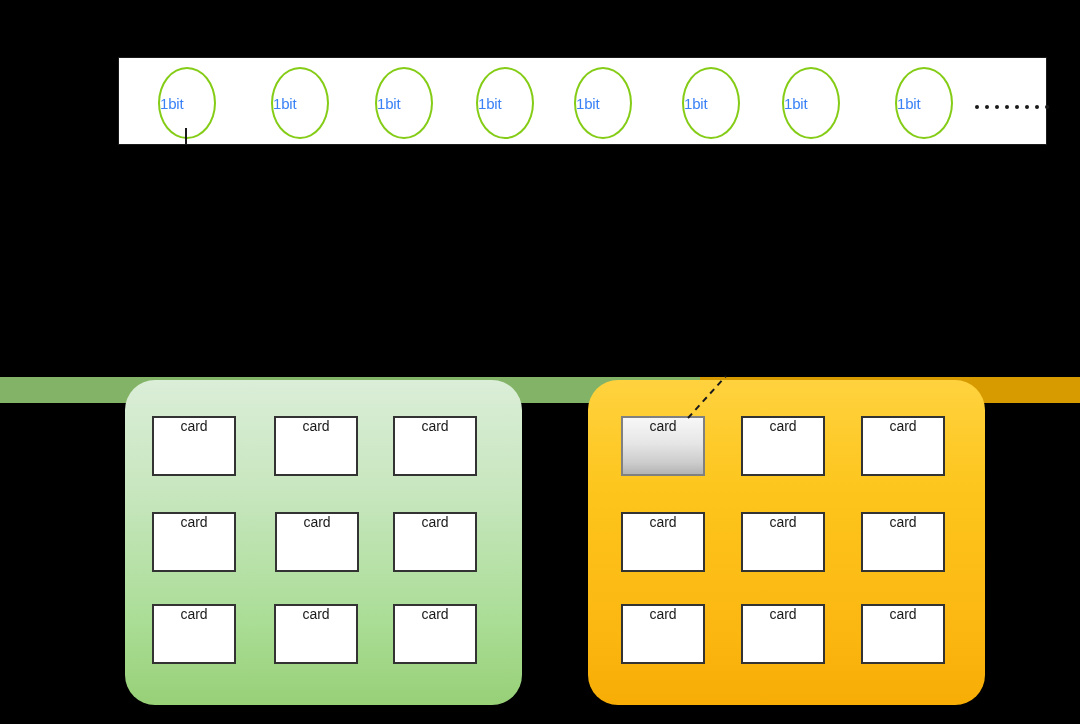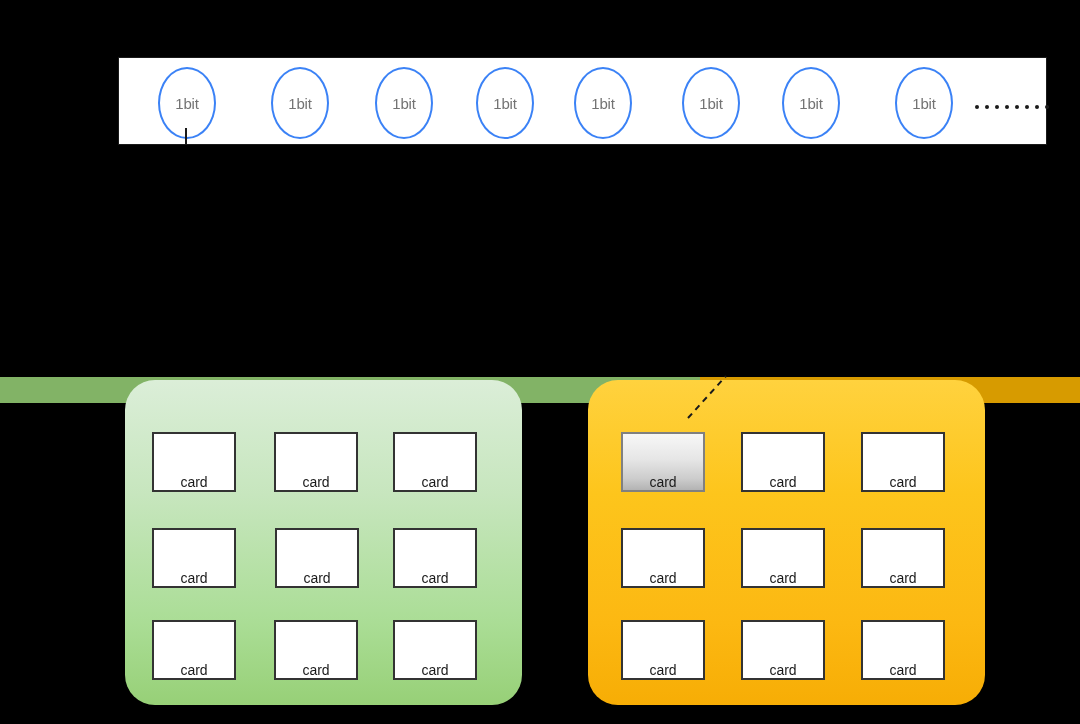--- a/index.html
+++ b/index.html
@@ -27,29 +27,28 @@
     height: 88px;
     background: #ffffff;
     border: 1px solid #1a1a1a;
     box-sizing: border-box;
   }
   .bit-circle {
     position: absolute;
     width: 58px;
     height: 72px;
     top: 9px;
-    border: 2px solid #3b82f6;
+    border: 2px solid #84cc16;
     border-radius: 50%;
     background: #ffffff;
     box-sizing: border-box;
     display: flex;
     align-items: center;
-    justify-content: center;
     font-size: 15px;
-    color: #737373;
+    color: #3b82f6;
     letter-spacing: -0.2px;
   }
   .ellipsis-dots {
     position: absolute;
     top: 47px;
     left: 856px;
     display: flex;
     gap: 6px;
   }
   .ellipsis-dots i {
@@ -100,25 +99,24 @@
 
   
   .card {
     position: absolute;
     width: 84px;
     height: 60px;
     background: #ffffff;
     border: 2px solid #333333;
     box-sizing: border-box;
     display: flex;
-    align-items: flex-end;
+    align-items: flex-start;
     justify-content: center;
     font-size: 14px;
     color: #1a1a1a;
-    margin-top: 16px;
   }
   .card.card-selected {
     background: linear-gradient(180deg, #f7f7f7 0%, #e6e6e6 45%, #cccccc 80%, #b3b3b3 100%);
     border: 2px solid #808080;
   }
 
   
   .conn-line {
     position: absolute;
     width: 2px;

